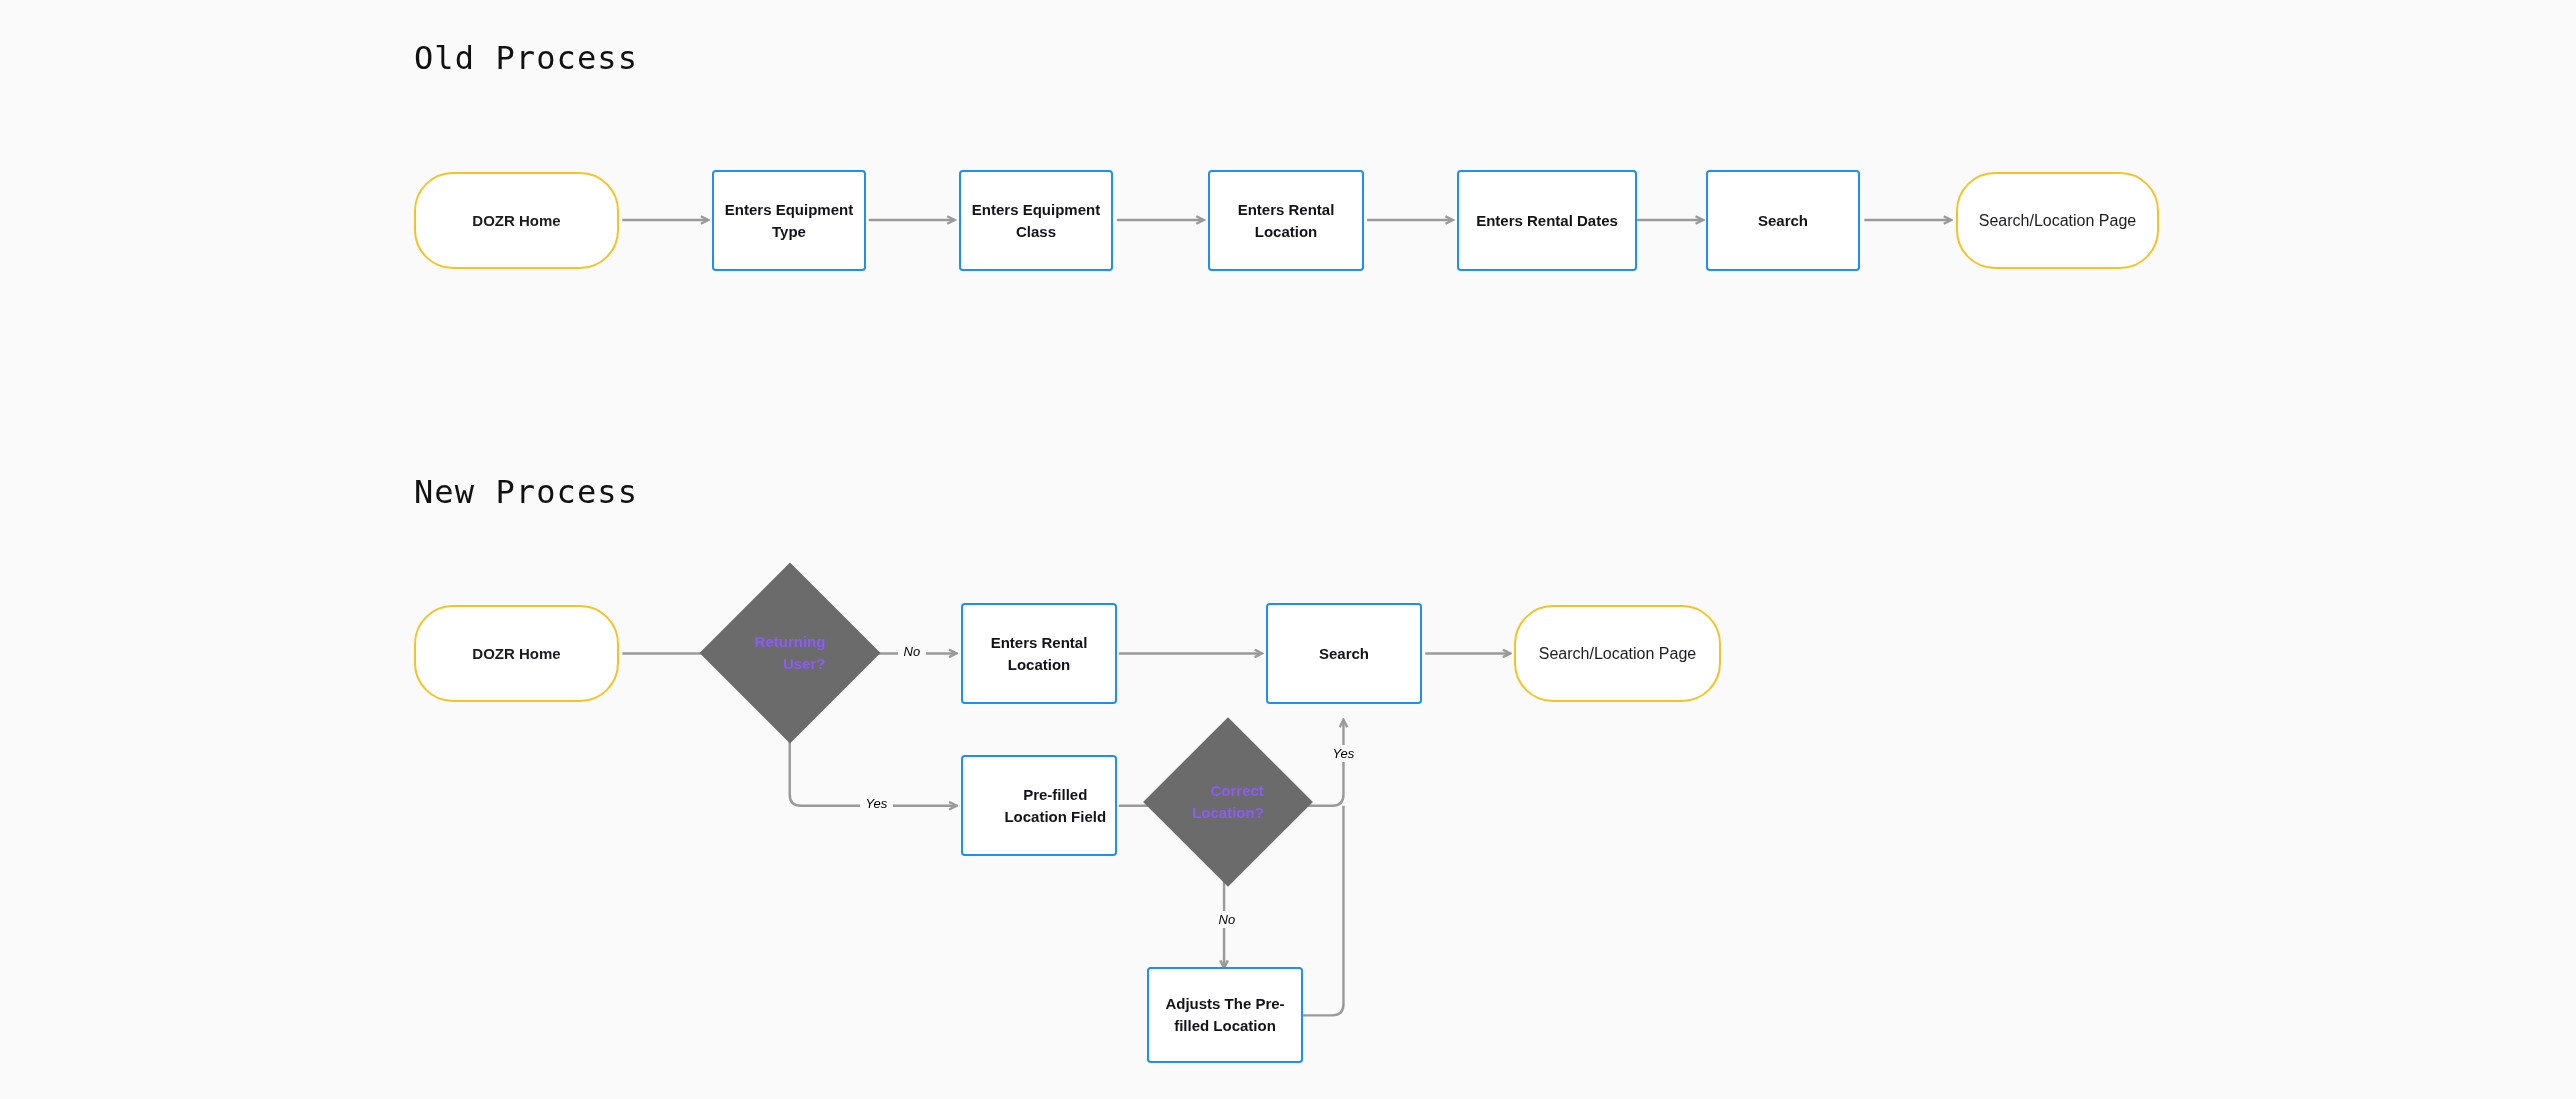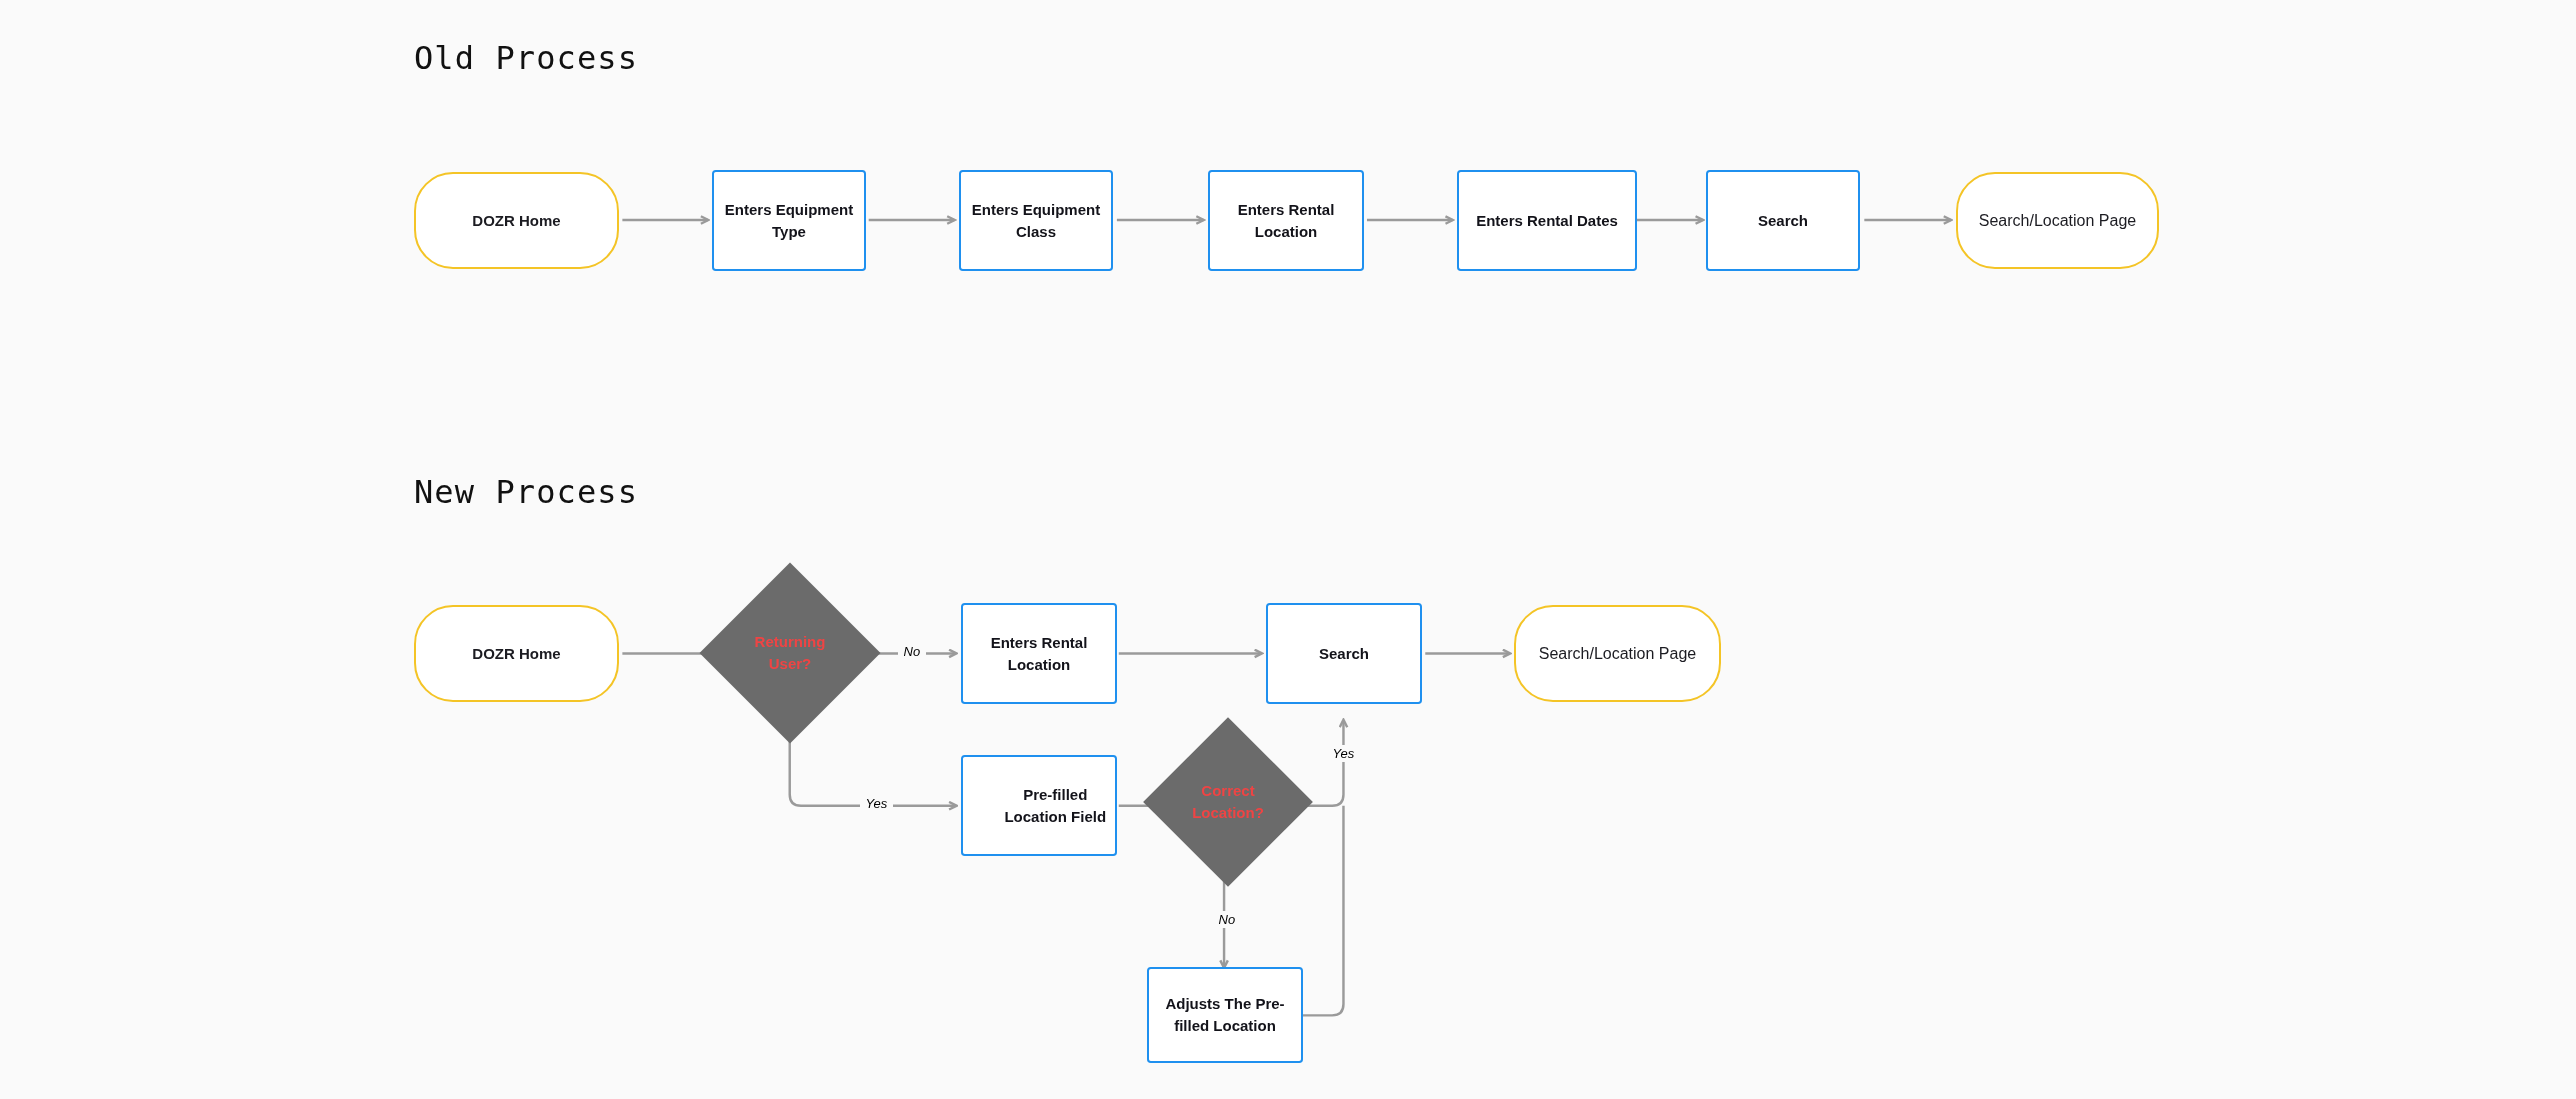--- a/index.html
+++ b/index.html
@@ -70,24 +70,24 @@
     position: absolute;
     left: 0; top: 0;
     width: 100%;
     height: 100%;
     background: #6b6b6b;
     transform: rotate(45deg);
   }
   .diamond .dlabel {
     position: relative;
     z-index: 2;
-    color: #ef4444;
+    color: #8b5cf6;
     font-size: 15px;
     font-weight: bold;
-    text-align: center;
+    text-align: right;
     line-height: 1.5;
     white-space: pre-line;
   }
   .edge-label {
     position: absolute;
     font-size: 13px;
     color: #000000;
     background: #fafafa;
     padding: 0.9px 5.6px;
     white-space: nowrap;

